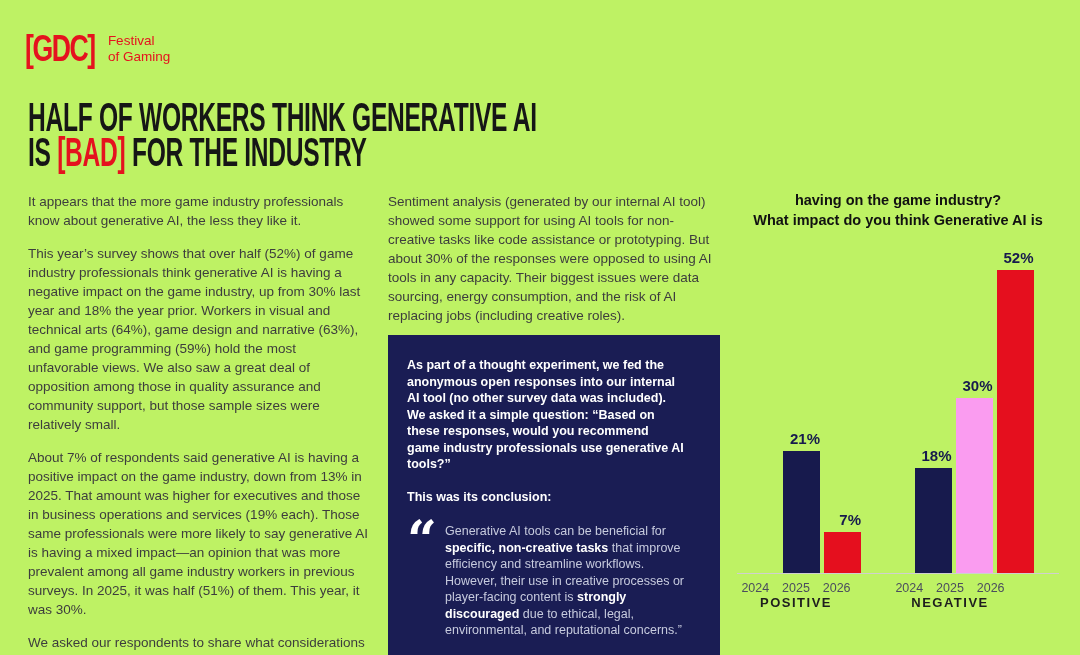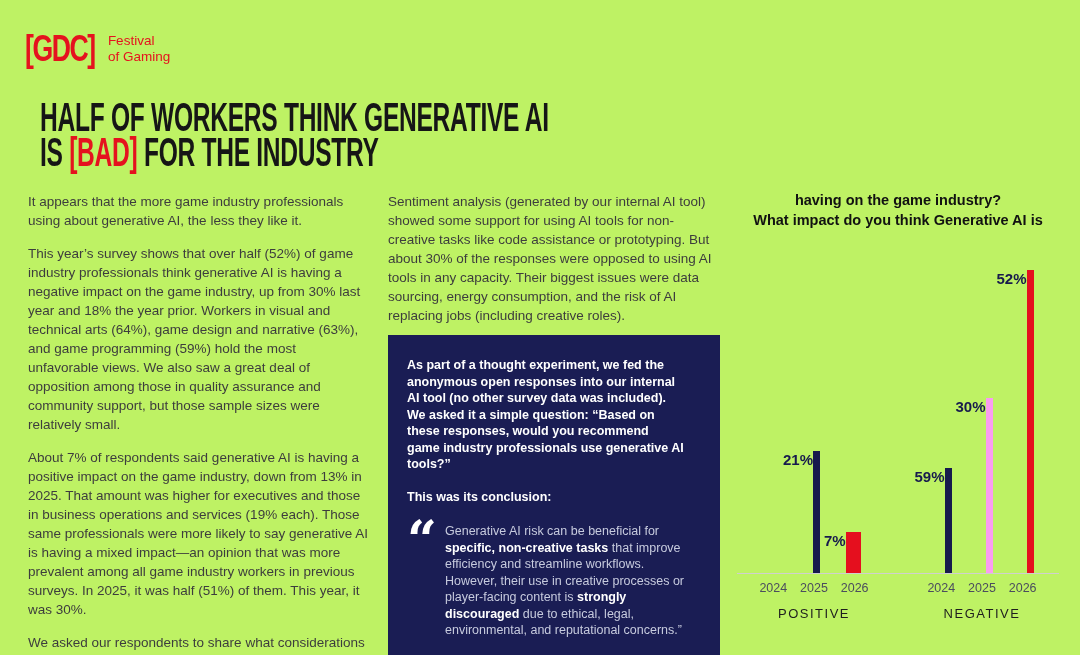--- a/index.html
+++ b/index.html
@@ -15,21 +15,21 @@
     transform:scaleX(0.72); transform-origin:0 50%; white-space:nowrap; line-height:1;
   }
   .logo-tag {
     margin-left:-14px; color:#e5121e; font-size:13.5px; font-weight:normal; line-height:1.12;
   }
   .meta {
     position:absolute; top:47px; right:26px; font-size:11.5px; letter-spacing:.4px;
     color:#3f3f3f; font-weight:bold;
   }
   
-  .headline { position:absolute; left:40px; top:100px; color:#161616; }
+  .headline { position:absolute; left:28px; top:100px; color:#161616; }
   .headline-line {
     font-size:41px; font-weight:bold; letter-spacing:-0.5px; white-space:nowrap;
     transform:scaleX(0.60); transform-origin:0 50%; line-height:35px; height:35px;
   }
   .headline-accent { color:#e5121e; }
   
   .col { position:absolute; top:192px; }
   .col-left   { left:28px;  width:342px; }
   .col-middle { left:388px; width:332px; }
   .col-chart  { left:737px; top:190px; width:322px; }
@@ -52,30 +52,30 @@
   .quote-text strong { color:#ffffff; }
   
   .chart-title {
     text-align:center; font-weight:bold; font-size:14.5px; line-height:1.38; color:#111111;
   }
   .chart-plot {
     margin-top:18px; height:326px; display:flex; justify-content:center; gap:34px;
     align-items:flex-end; border-bottom:1px solid #cfcfcf;
   }
   .bar-group { display:flex; gap:4px; align-items:flex-end; width:118px; justify-content:center; }
-  .bar-col { width:37px; display:flex; align-items:flex-start; }
+  .bar-col { width:37px; display:flex; flex-direction:column; align-items:flex-end; }
   .bar-value { font-size:15px; font-weight:bold; color:#171a4d; margin-bottom:4px; white-space:nowrap; }
   .bar { width:37px; }
-  .chart-xaxis { display:flex; justify-content:center; gap:50px; margin-top:7px; }
+  .chart-xaxis { display:flex; gap:36px; margin-top:7px; }
   .axis-group { width:118px; }
   .years { display:flex; gap:4px; justify-content:center; }
   .year { width:37px; text-align:center; font-size:12.5px; color:#4b4d5e; }
   .group-label {
-    text-align:center; font-weight:normal; font-size:13px; letter-spacing:1.5px;
-    color:#1e1e1e; margin-top:11px;
+    text-align:center; font-weight:bold; font-size:13px; letter-spacing:1.5px;
+    color:#1e1e1e; 
   }
 </style>
 </head>
 <body>
 
 <div class="page">
 
   <div class="logo">
     <div class="logo-gdc">[GDC]</div>
     <div class="logo-tag">
@@ -83,34 +83,34 @@
       <div>of Gaming</div>
     </div>
   </div>
 
   <div class="headline">
     <div class="headline-line">HALF OF WORKERS THINK GENERATIVE AI</div>
     <div class="headline-line"><span>IS </span><span class="headline-accent">[BAD]</span><span> FOR THE INDUSTRY</span></div>
   </div>
 
   <div class="col col-left">
-    <p class="body-p">It appears that the more game industry professionals using about generative AI, the less they like it.</p>
+    <p class="body-p">It appears that the more game industry professionals know about generative AI, the less they like it.</p>
     <p class="body-p">This year’s survey shows that over half (52%) of game industry professionals think generative AI is having a negative impact on the game industry, up from 30% last year and 18% the year prior. Workers in visual and technical arts (64%), game design and narrative (63%), and game programming (59%) hold the most unfavorable views. We also saw a great deal of opposition among those in quality assurance and community support, but those sample sizes were relatively small.</p>
     <p class="body-p">About 7% of respondents said generative AI is having a positive impact on the game industry, down from 13% in 2025. That amount was higher for executives and those in business operations and services (19% each). Those same professionals were more likely to say generative AI is having a mixed impact—an opinion that was more prevalent among all game industry workers in previous surveys. In 2025, it was half (51%) of them. This year, it was 30%.</p>
     <p class="body-p">We asked our respondents to share what considerations or values guide their decisions whether to use generative AI tools, and over 1,600 responded.</p>
   </div>
 
   <div class="col col-middle">
     <p class="body-p">Sentiment analysis (generated by our internal AI tool) showed some support for using AI tools for non-creative tasks like code assistance or prototyping. But about 30% of the responses were opposed to using AI tools in any capacity. Their biggest issues were data sourcing, energy consumption, and the risk of AI replacing jobs (including creative roles).</p>
     <div class="callout">
       <div class="callout-intro">As part of a thought experiment, we fed the anonymous open responses into our internal AI tool (no other survey data was included). We asked it a simple question: “Based on these responses, would you recommend game industry professionals use generative AI tools?”</div>
       <div class="callout-label">This was its conclusion:</div>
       <div class="quote-row">
         <div class="quote-mark">“</div>
-        <div class="quote-text"><span>Generative AI risk can be beneficial for </span><strong>specific, non-creative tasks</strong><span> that improve efficiency and streamline workflows. However, their use in creative processes or player-facing content is </span><strong>strongly discouraged</strong><span> due to ethical, legal, environmental, and reputational concerns.”</span></div>
+        <div class="quote-text"><span>Generative AI tools can be beneficial for </span><strong>specific, non-creative tasks</strong><span> that improve efficiency and streamline workflows. However, their use in creative processes or player-facing content is </span><strong>strongly discouraged</strong><span> due to ethical, legal, environmental, and reputational concerns.”</span></div>
       </div>
     </div>
   </div>
 
   <div class="col col-chart">
     <div class="chart-title">
       <div>having on the game industry?</div>
       <div>What impact do you think Generative AI is</div>
     </div>
     <div class="chart-plot">
@@ -119,21 +119,21 @@
             <div class="bar-value">21%</div>
             <div class="bar" style="height: 122px; background: rgb(23, 26, 77);"></div>
           </div>
           <div class="bar-col">
             <div class="bar-value">7%</div>
             <div class="bar" style="height: 41px; background: rgb(229, 15, 30);"></div>
           </div>
         </div>
         <div class="bar-group">
           <div class="bar-col">
-            <div class="bar-value">59%</div>
+            <div class="bar-value">18%</div>
             <div class="bar" style="height: 105px; background: rgb(23, 26, 77);"></div>
           </div>
           <div class="bar-col">
             <div class="bar-value">30%</div>
             <div class="bar" style="height: 175px; background: rgb(250, 156, 240);"></div>
           </div>
           <div class="bar-col">
             <div class="bar-value">52%</div>
             <div class="bar" style="height: 303px; background: rgb(229, 15, 30);"></div>
           </div>

